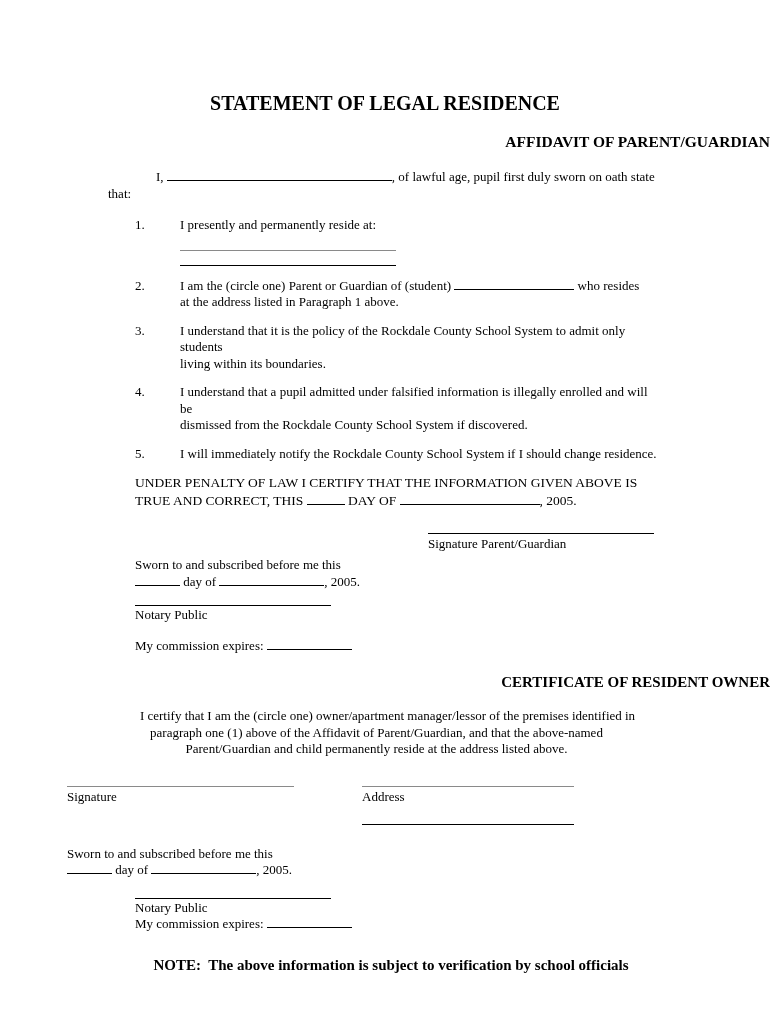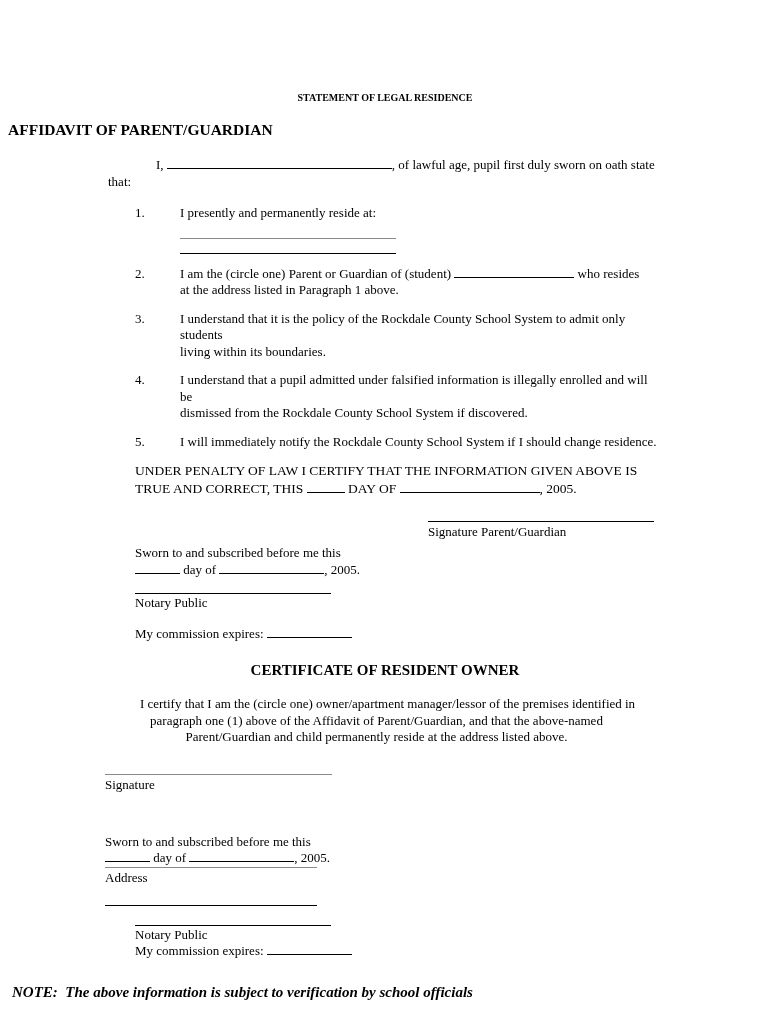--- a/index.html
+++ b/index.html
@@ -5,22 +5,22 @@
   html, body { margin:0; padding:0; background:#ffffff; }
   .page {
     position:relative;
     width:770px; height:1024px;
     background:#ffffff;
     color:#000000;
     font-family:"Liberation Serif","DejaVu Serif",serif;
     font-size:13px;
     overflow:hidden;
   }
-  .title { text-align:center; font-weight:bold; font-size:10px; margin:0; padding-top:92px; }
-  .subtitle { text-align:left; font-weight:bold; font-size:15.5px; margin:18px 0 0 8px; }
+  .title { text-align:center; font-weight:bold; font-size:20px; margin:0; padding-top:92px; }
+  .subtitle { text-align:right; font-weight:bold; font-size:15.5px; margin:18px 0 0 0;padding-left:47px; }
 
   .opening { margin:17px 95px 0 108px; text-indent:48px; line-height:17px; }
 
   .items { margin:15px 0 0 135px; }
   .item { display:flex; margin-bottom:12px; line-height:16.5px; }
   .item-num { flex:0 0 45px; width:45px; }
   .item-body { width:480px; }
 
   .writein { width:216px; height:14px; border-bottom:1px solid #000; }
   .writein.first { margin-top:2px; }
@@ -37,36 +37,36 @@
 
   .parent-sig { margin:24px 0 0 428px; }
   .parent-sig .rule { width:226px; }
   .sig-label { font-size:13px; margin-top:1px; line-height:18px; }
 
   .sworn { margin:4px 0 0 135px; line-height:16.5px; }
   .notary-rule { width:196px; margin:15px 0 0 135px; }
   .notary-label { margin:1px 0 0 135px; line-height:16.5px; }
   .commission { margin:14px 0 0 135px; line-height:16.5px; }
 
-  .cert-title { text-align:center; font-weight:bold; font-size:15px; margin:20px 0 0 0; }
+  .cert-title { text-align:right; font-weight:bold; font-size:15px; margin:20px 0 0 0; }
   .cert-para { margin:17px 110px 0 93px; text-indent:22px; line-height:16.5px;text-align:center; }
 
-  .twocol { display:flex; margin:28px 0 0 105px;flex-direction:column; }
+  .twocol { display:flex; margin:28px 0 0 67px; }
   .col-left { width:295px; }
   .col-right { width:235px; }
   .col-left .rule { width:227px; }
   .col-right .rule { width:212px; }
   .tel-rule { margin-top:18px; }
   .sworn2 { margin-top:40px; line-height:16.5px; }
 
   .notary2-rule { width:196px; margin:19px 0 0 135px; }
   .notary2-label { margin:1px 0 0 135px; line-height:16.5px; }
   .commission2 { margin:0 0 0 135px; line-height:16.5px; }
 
-  .note { font-weight:bold; font-size:15px; text-align:left; margin:24px 0 0 12px; white-space:pre-wrap;font-style:italic; }
+  .note { font-weight:bold; font-size:15px; text-align:center; margin:24px 0 0 12px; white-space:pre-wrap; }
 </style>
 </head>
 <body>
 
 <div class="page">
 
   <h1 class="title">STATEMENT OF LEGAL RESIDENCE</h1>
   <h2 class="subtitle">AFFIDAVIT OF PARENT/GUARDIAN</h2>
 
   <p class="opening"><span>I,</span> <span class="blank w225"></span><span>, of lawful age, pupil first duly sworn on oath state</span><br><span>that:</span></p>

